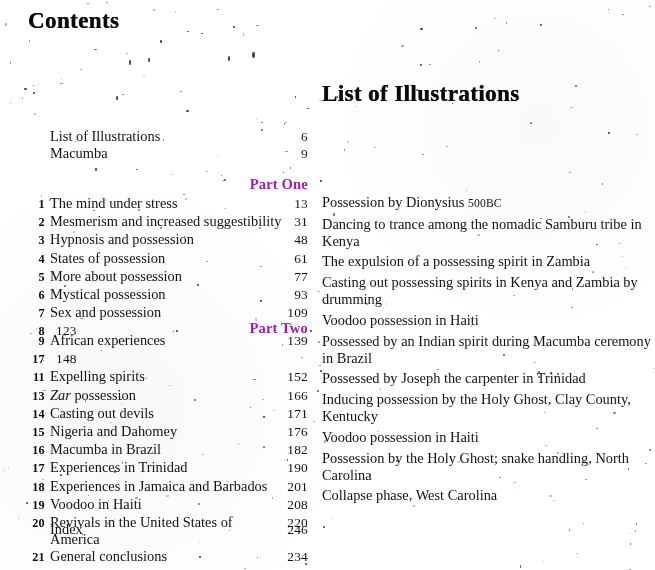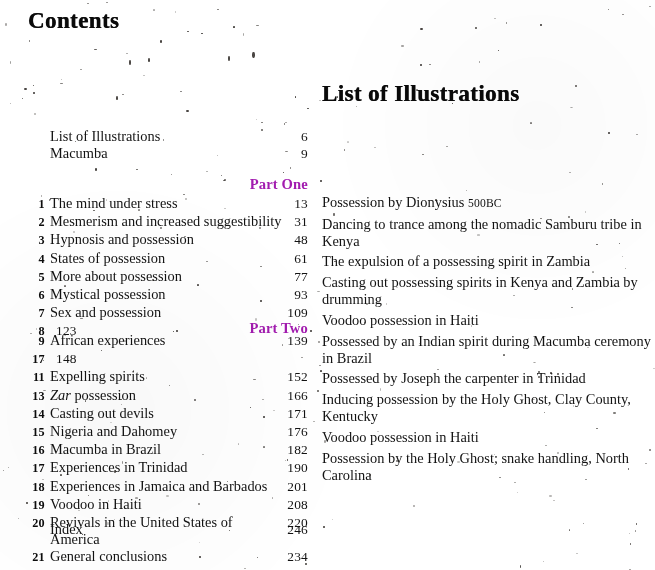--- a/index.html
+++ b/index.html
@@ -298,20 +298,21 @@
       <div class="illus-item"><span>Possession by Dionysius </span><span class="sc">500BC</span></div>
       <div class="illus-item">Dancing to trance among the nomadic Samburu tribe in Kenya</div>
       <div class="illus-item">The expulsion of a possessing spirit in Zambia</div>
       <div class="illus-item">Casting out possessing spirits in Kenya and Zambia by drumming</div>
       <div class="illus-item">Voodoo possession in Haiti</div>
       <div class="illus-item">Possessed by an Indian spirit during Macumba ceremony in Brazil</div>
       <div class="illus-item">Possessed by Joseph the carpenter in Trinidad</div>
       <div class="illus-item">Inducing possession by the Holy Ghost, Clay County, Kentucky</div>
       <div class="illus-item">Voodoo possession in Haiti</div>
       <div class="illus-item">Possession by the Holy Ghost; snake handling, North Carolina</div>
+      <div class="illus-item">Collapse phase, West Carolina</div>
     </div>
 
   </div>
 
   <div class="grain"></div>
   <div class="speckles" id="speckles">
       <i style="left:457.2px;top:460.5px;width:2.6px;height:2.3px;opacity:0.28"></i>
       <i style="left:120.5px;top:403.6px;width:1.7px;height:1.4px;opacity:0.59"></i>
       <i style="left:376.9px;top:430.6px;width:2.4px;height:1.5px;opacity:0.31"></i>
       <i style="left:2.9px;top:469.5px;width:1.4px;height:1.8px;opacity:0.54"></i>

